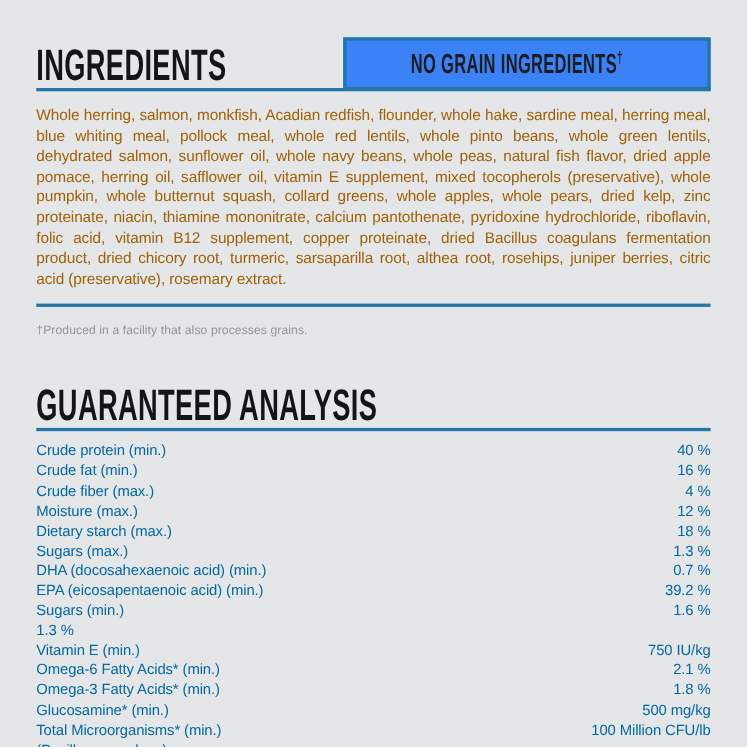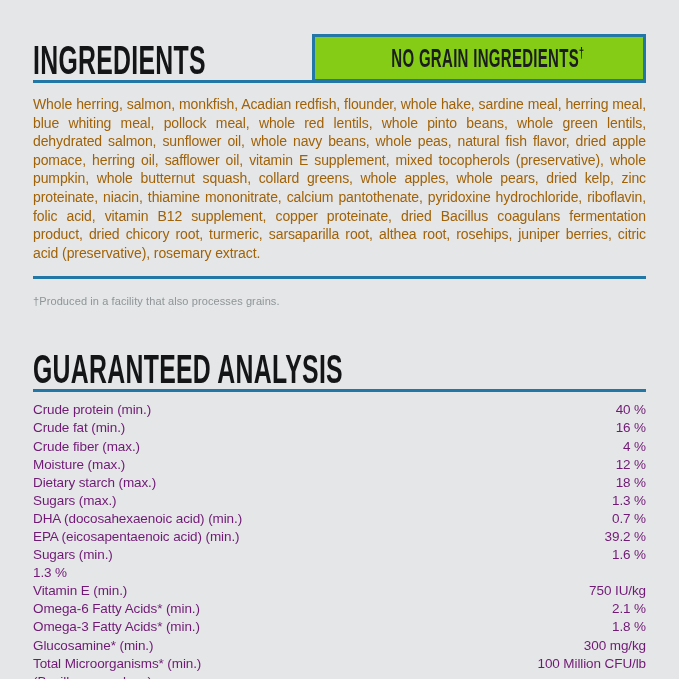--- a/index.html
+++ b/index.html
@@ -39,24 +39,24 @@
     align-items: flex-end;
     height: 50px;
   }
   .badge {
     box-sizing: border-box;
     border: 3px solid #2277a6;
     height: 48px;
     min-width: 209px;
     display: flex;
     align-items: center;
-    justify-content: flex-start;
+    justify-content: flex-end;
     padding: 0 12px;
     margin-bottom: -2px;
-    background: #84cc16;
+    background: #3b82f6;
   }
   .badge-text {
     font-size: 25px;
     font-weight: 700;
     color: #1b1d1e;
     letter-spacing: 0.5px;
     transform: scaleX(0.6);
     transform-origin: center center;
     white-space: nowrap;
   }
@@ -97,21 +97,21 @@
   }
   .analysis-table {
     margin-top: 9px;
   }
   .analysis-row {
     display: flex;
     justify-content: space-between;
     align-items: baseline;
     font-size: 13.5px;
     line-height: 18.1px;
-    color: #701a75;
+    color: #0369a1;
   }
   .analysis-row .row-label {
     text-align: left;
     letter-spacing: -0.1px;
   }
   .analysis-row .row-value {
     text-align: left;
     white-space: nowrap;
     letter-spacing: -0.1px;
   }
@@ -200,21 +200,21 @@
         <span class="row-value">2.1 %</span>
       </div>
 
       <div class="analysis-row">
         <span class="row-label">Omega-3 Fatty Acids* (min.)</span>
         <span class="row-value">1.8 %</span>
       </div>
 
       <div class="analysis-row">
         <span class="row-label">Glucosamine* (min.)</span>
-        <span class="row-value">300 mg/kg</span>
+        <span class="row-value">500 mg/kg</span>
       </div>
 
       <div class="analysis-row">
         <span class="row-label">Total Microorganisms* (min.)</span>
         <span class="row-value">100 Million CFU/lb</span>
       </div>
 
       <div class="analysis-row">
         <span class="row-label">(Bacillus coagulans)</span>
         <span class="row-value"></span>

